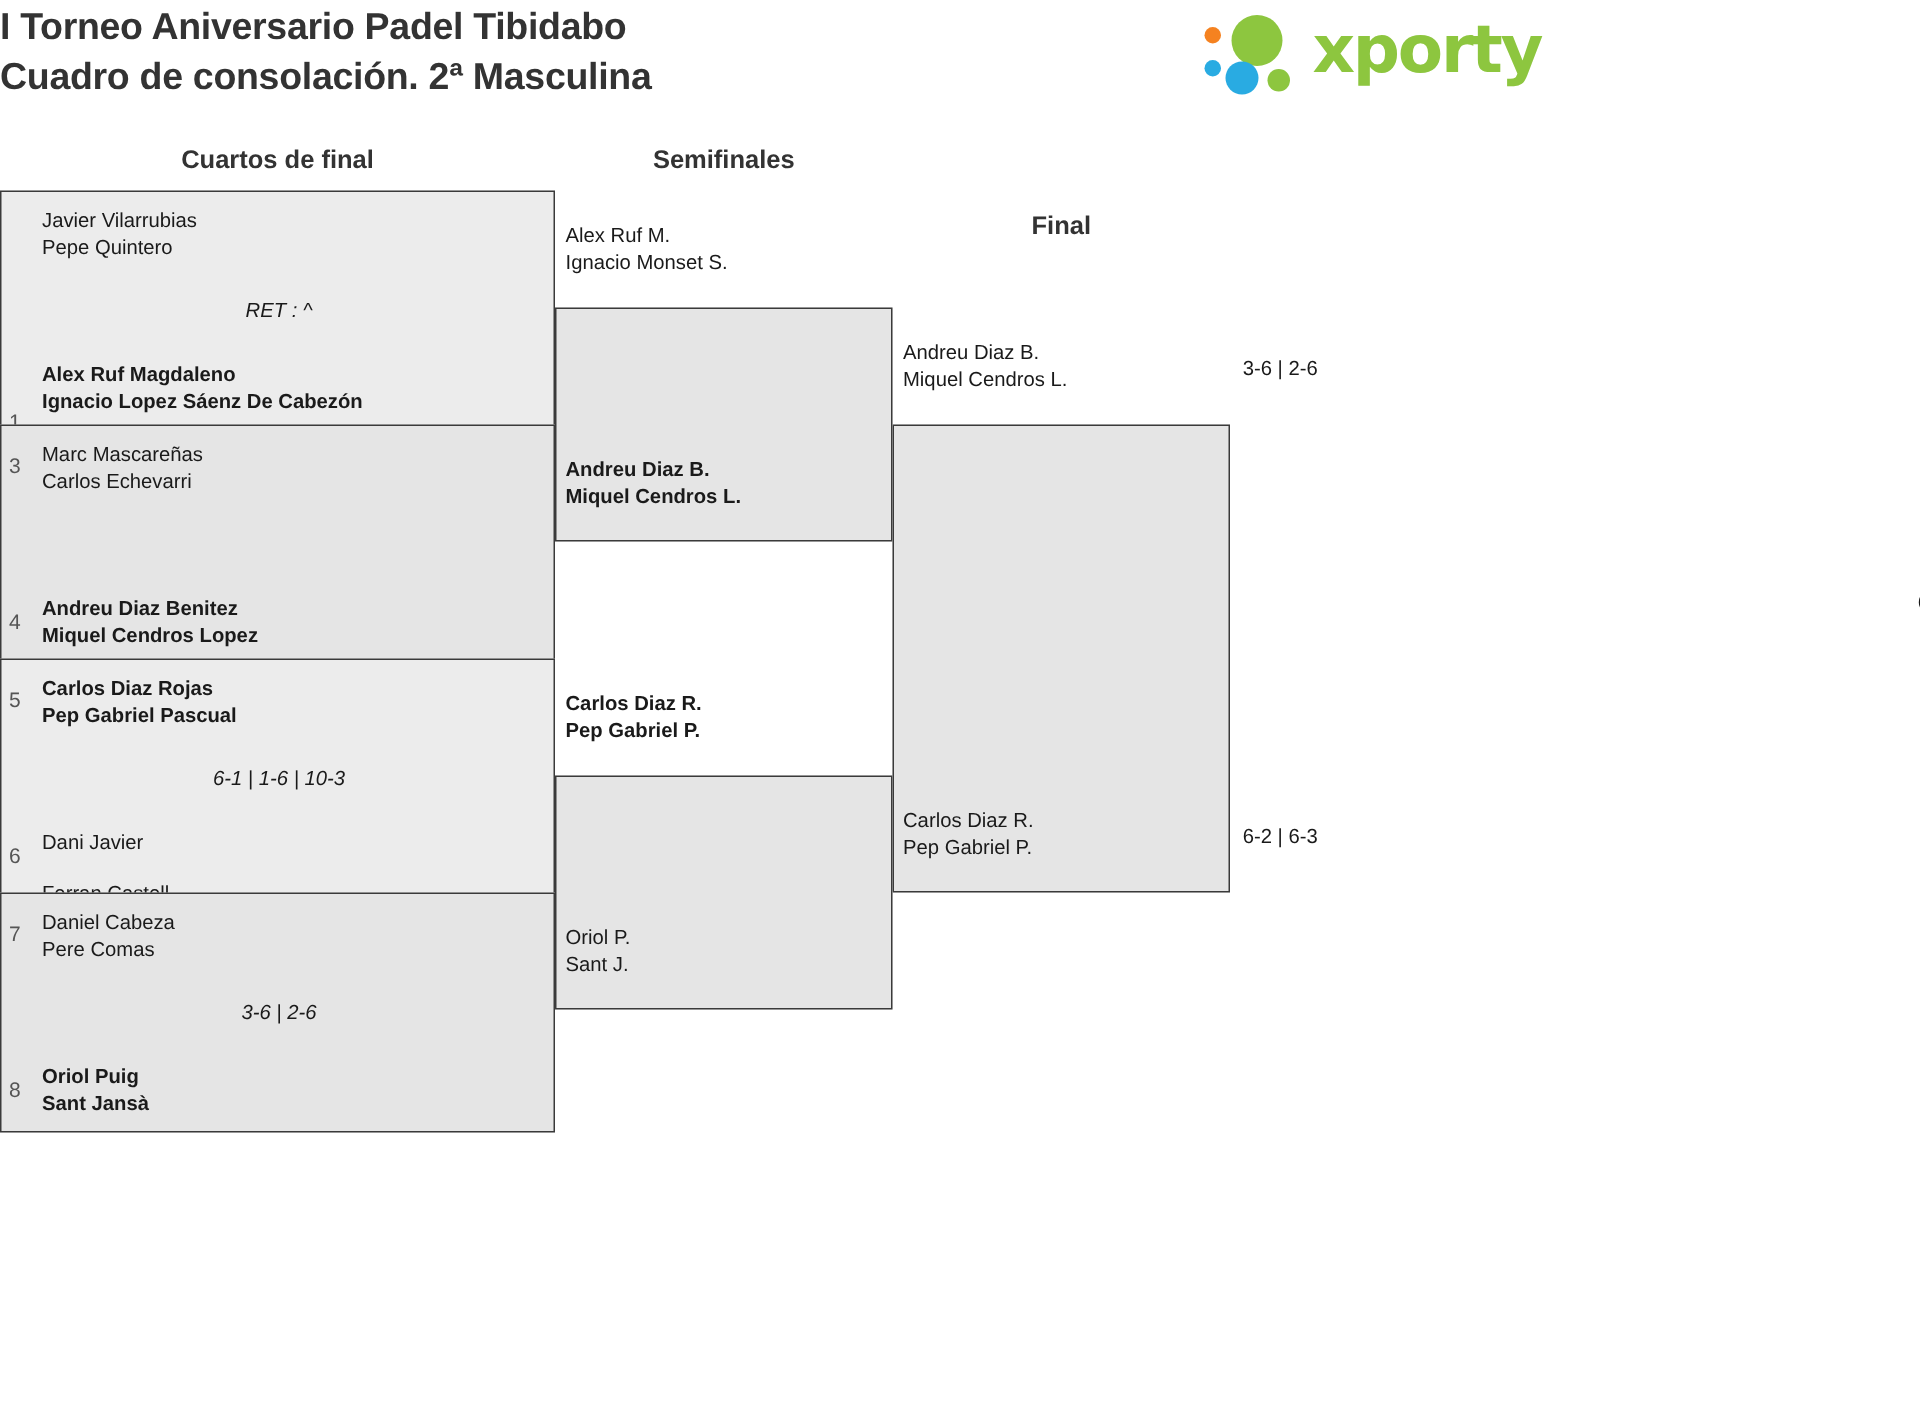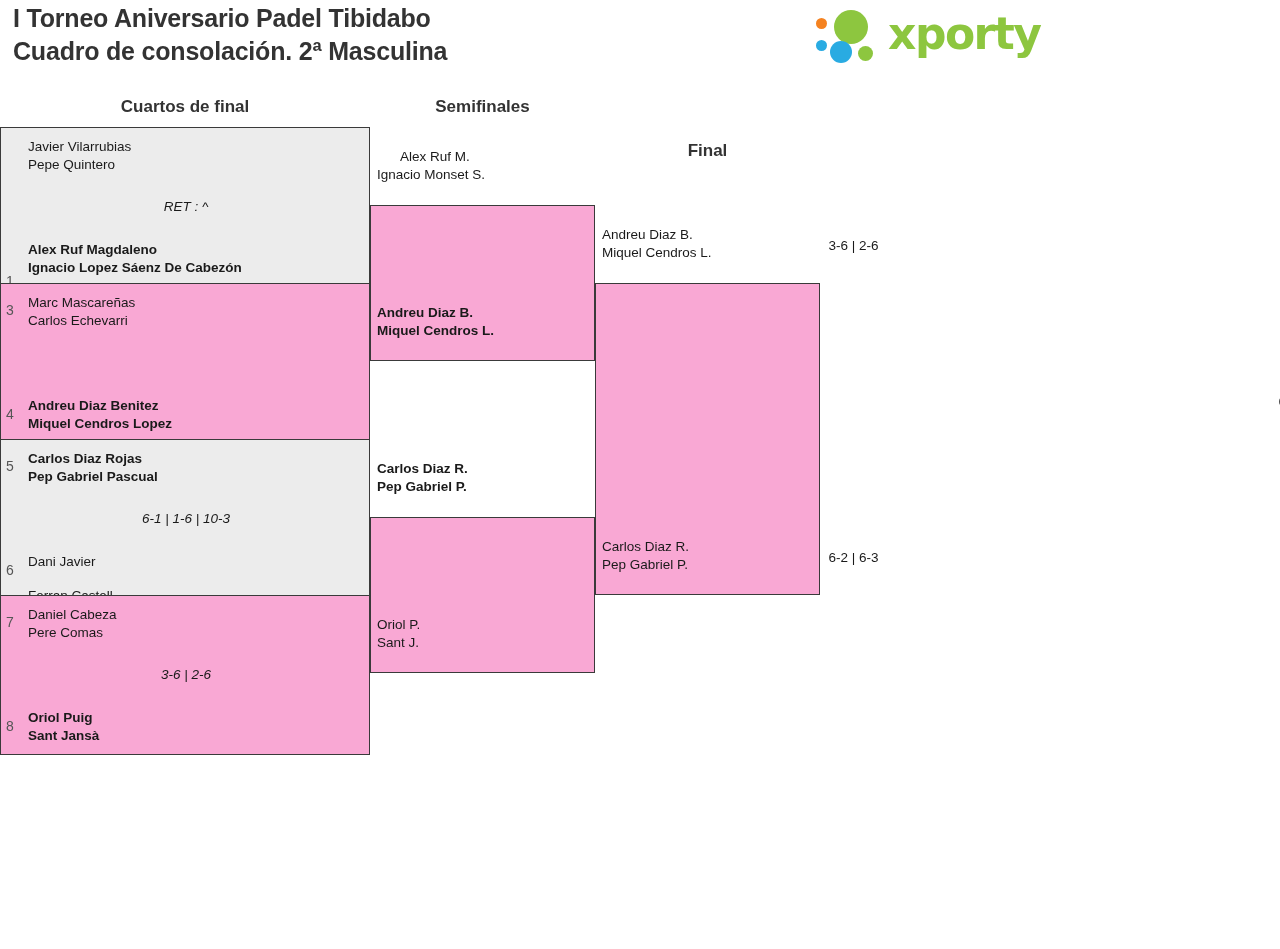--- a/index.html
+++ b/index.html
@@ -15,21 +15,20 @@
     position: relative;
     overflow: hidden;
   }
 
   
   #header {
     position: absolute;
     left: 0; top: 0;
     width: 1041px;
     height: 78px;
-    margin-left: 13px;
   }
   #tournament-title {
     position: absolute;
     left: 0;
     top: 2px;
     font-size: 25px;
     font-weight: bold;
     color: #333333;
     line-height: 33px;
     letter-spacing: -0.2px;
@@ -71,21 +70,21 @@
   #round-sf { left: 370px; width: 225px; }
   #round-f  { left: 595px; width: 225px; margin-top: 44px; }
 
   
   .match {
     position: absolute;
     box-sizing: border-box;
     border: 1px solid #3a3a3a;
   }
   .match.shaded { background: #ececec; }
-  .match.plain  { background: #f9a8d4; }
+  .match.plain  { background: #e5e5e5; }
 
   .seed {
     position: absolute;
     left: 5px;
     font-size: 14px;
     color: #555555;
   }
   .team {
     position: absolute;
     font-size: 13.5px;
@@ -189,21 +188,21 @@
   <span class="team team-top" style="top:28px;">Pere Comas</span>
   <span class="score" style="top:71px;">3-6 | 2-6</span>
   <span class="seed" style="top:122px;">8</span>
   <span class="team team-bottom winner" style="top:113px;">Oriol Puig</span>
   <span class="team team-bottom winner" style="top:131px;">Sant Jansà</span>
 </div>
 
 <div class="match sf plain" id="sf-1">
   <span class="score" style="top:32px;">3-6 | 2-6</span>
 </div>
-<span class="floating-team" style="left:377px; top:148px;margin-left:23px;">Alex Ruf M.</span>
+<span class="floating-team" style="left:377px; top:148px;">Alex Ruf M.</span>
 <span class="floating-team" style="left:377px; top:166px;text-align:right;">Ignacio Monset S.</span>
 <span class="floating-team winner" style="left:377px; top:304px;">Andreu Diaz B.</span>
 <span class="floating-team winner" style="left:377px; top:322px;">Miquel Cendros L.</span>
 
 <div class="match sf plain" id="sf-2">
   <span class="score" style="top:32px;">6-2 | 6-3</span>
 </div>
 <span class="floating-team winner" style="left:377px; top:460px;">Carlos Diaz R.</span>
 <span class="floating-team winner" style="left:377px; top:478px;">Pep Gabriel P.</span>
 <span class="floating-team" style="left:377px; top:616px;">Oriol P.</span>

